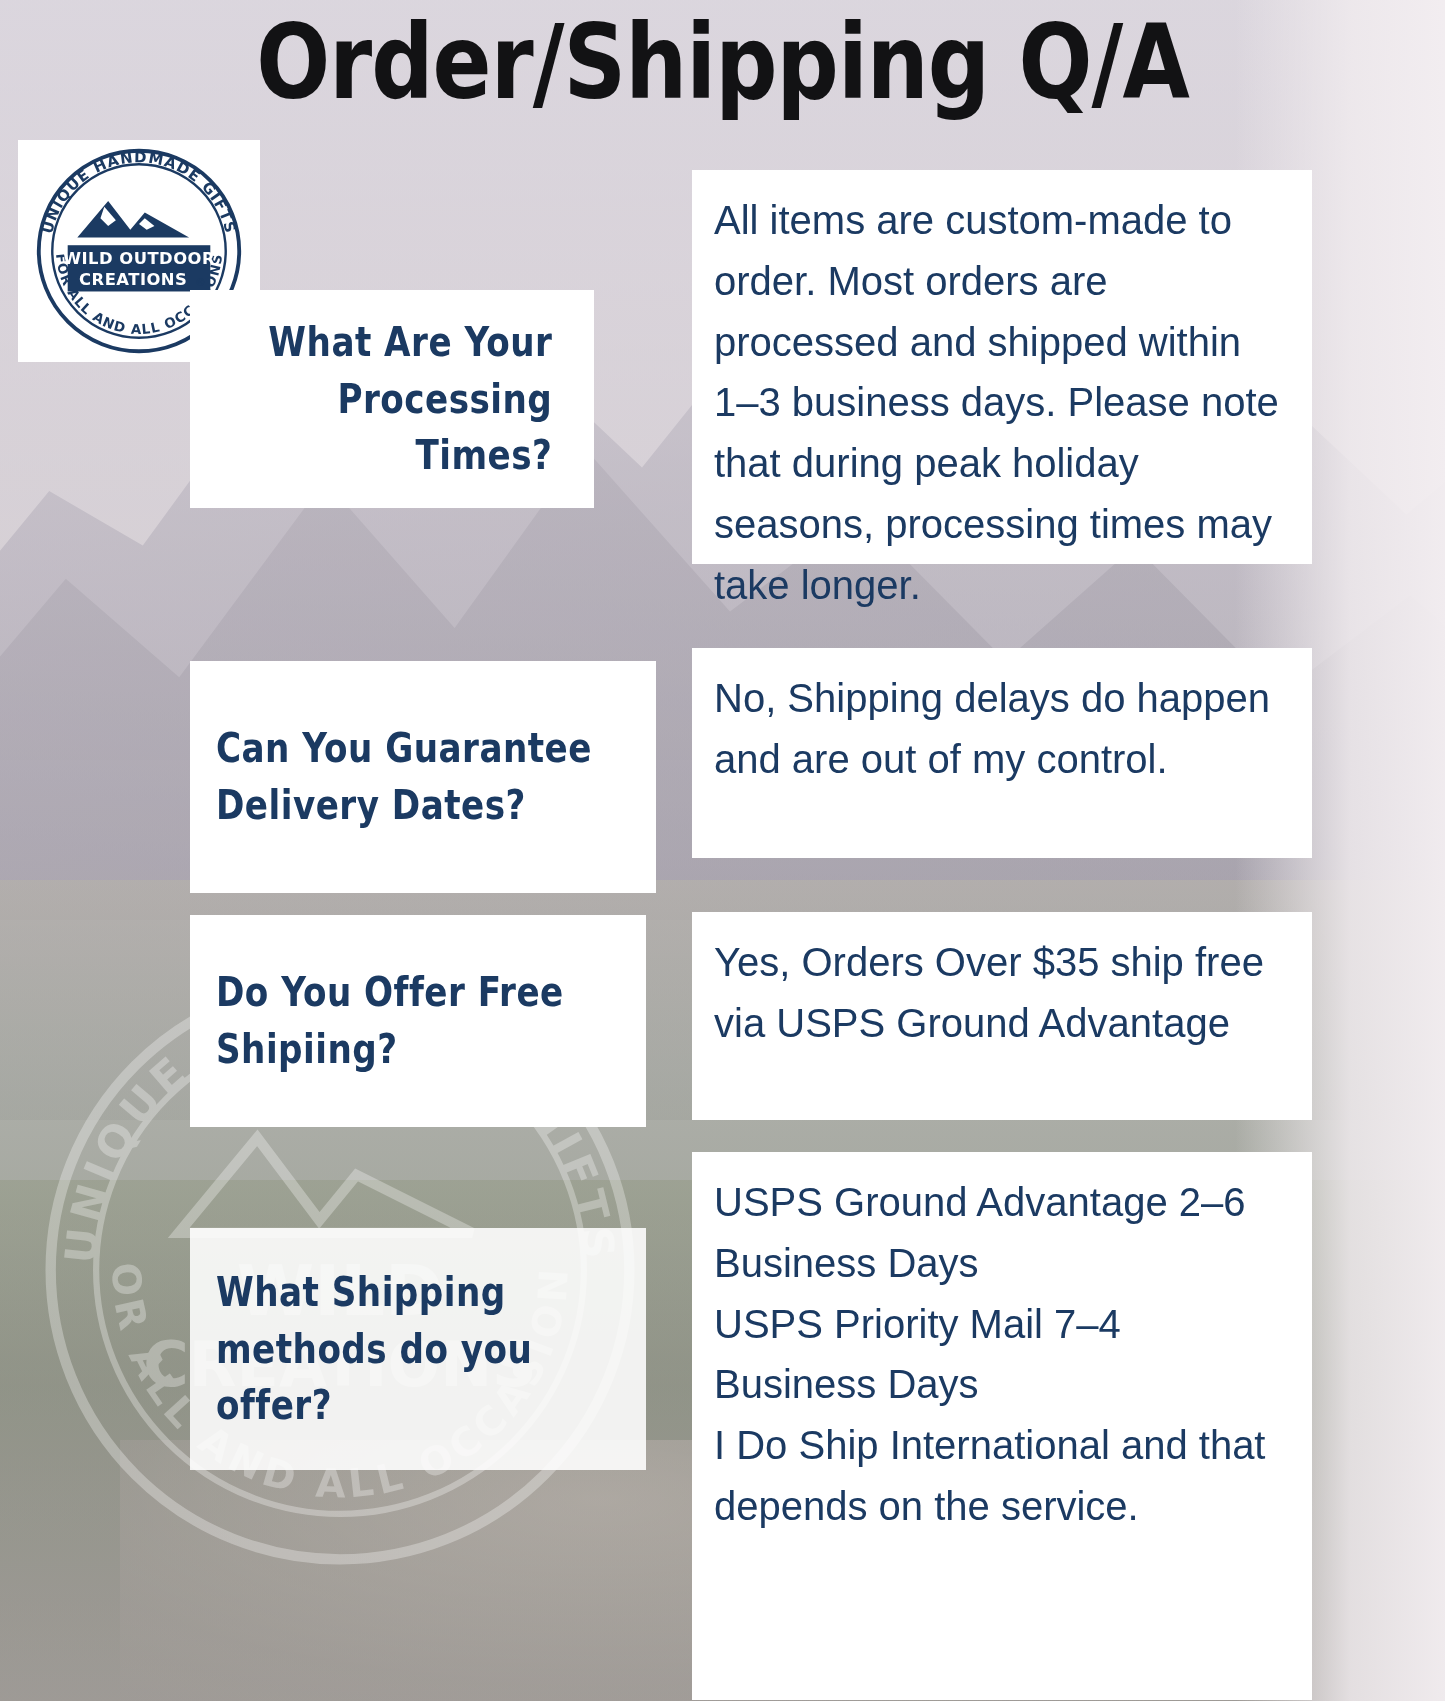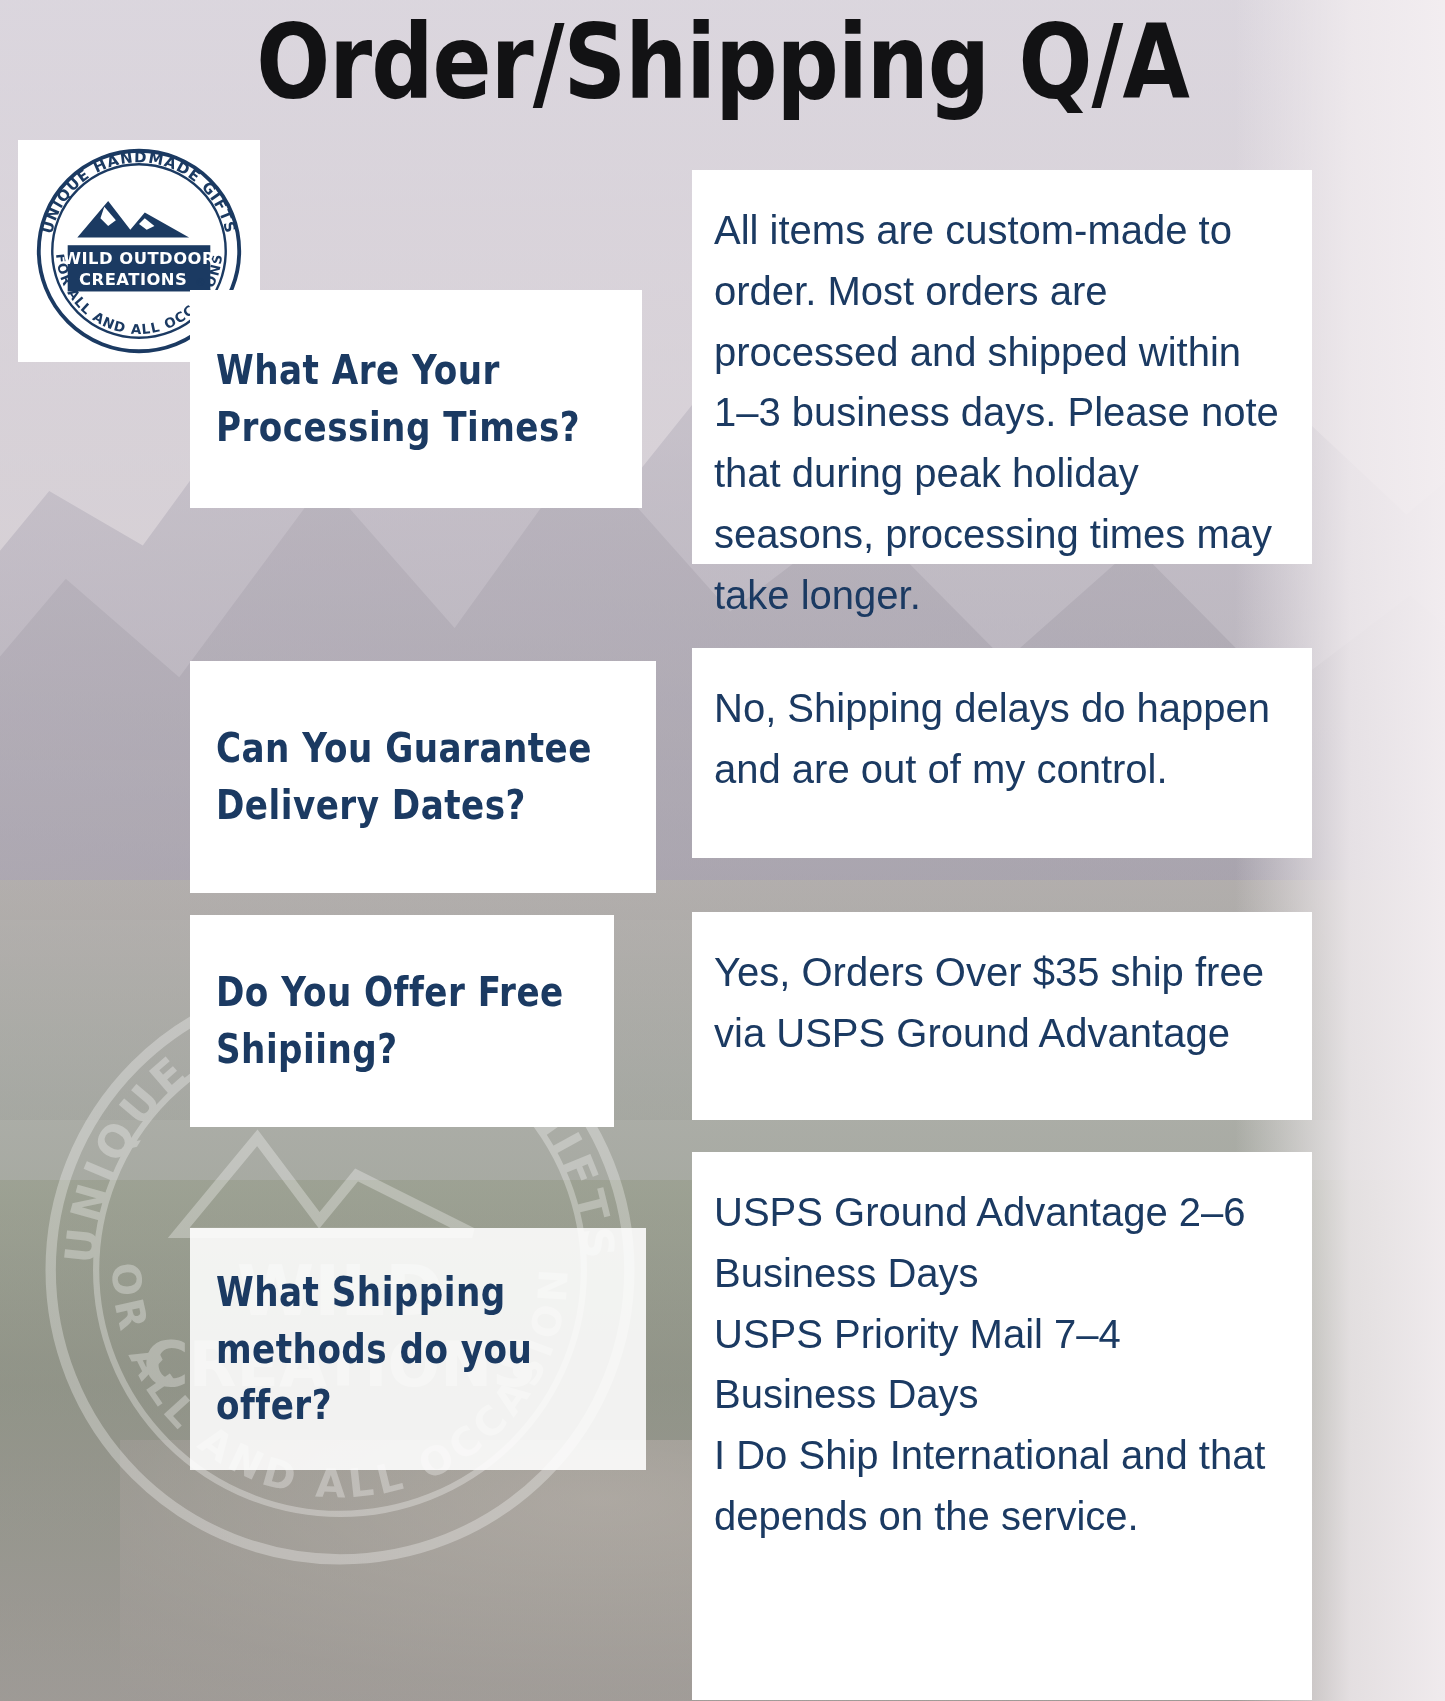--- a/index.html
+++ b/index.html
@@ -132,39 +132,39 @@
     color: #1b3a62;
     letter-spacing: .5px;
     font-stretch: condensed;
     transform: scaleX(.95);
     transform-origin: left center;
   }
 
   .a-box {
     position: absolute;
     background: #ffffff;
-    padding: 30px 22px 14px 22px;
+    padding: 20px 22px 14px 22px;
   }
   .a-text {
     font-family: "Liberation Sans", sans-serif;
     font-weight: 400;
     font-size: 40px;
     line-height: 1.52;
     color: #1b3a62;
     white-space: pre-line;
   }
 
   
-  #q1 { left: 190px; top: 290px;  width: 452px; height: 218px; }
+  #q1 { left: 190px; top: 290px;  width: 404px; height: 218px; text-align: right; }
   #a1 { left: 692px; top: 170px;  width: 620px; height: 394px; }
 
   #q2 { left: 190px; top: 625px;  width: 466px; height: 232px; margin-top: 36px; }
   #a2 { left: 692px; top: 648px;  width: 620px; height: 210px; }
 
-  #q3 { left: 190px; top: 915px;  width: 424px; height: 212px; justify-content: flex-end; }
+  #q3 { left: 190px; top: 915px;  width: 456px; height: 212px; justify-content: flex-end; }
   #a3 { left: 692px; top: 912px;  width: 620px; height: 208px; }
 
   #q4 { left: 190px; top: 1228px; width: 456px; height: 242px; }
   #a4 { left: 692px; top: 1152px; width: 620px; height: 548px; }
 
   
   #q4 { background: rgba(255,255,255,.88); }
 </style>
 </head>
 <body>

